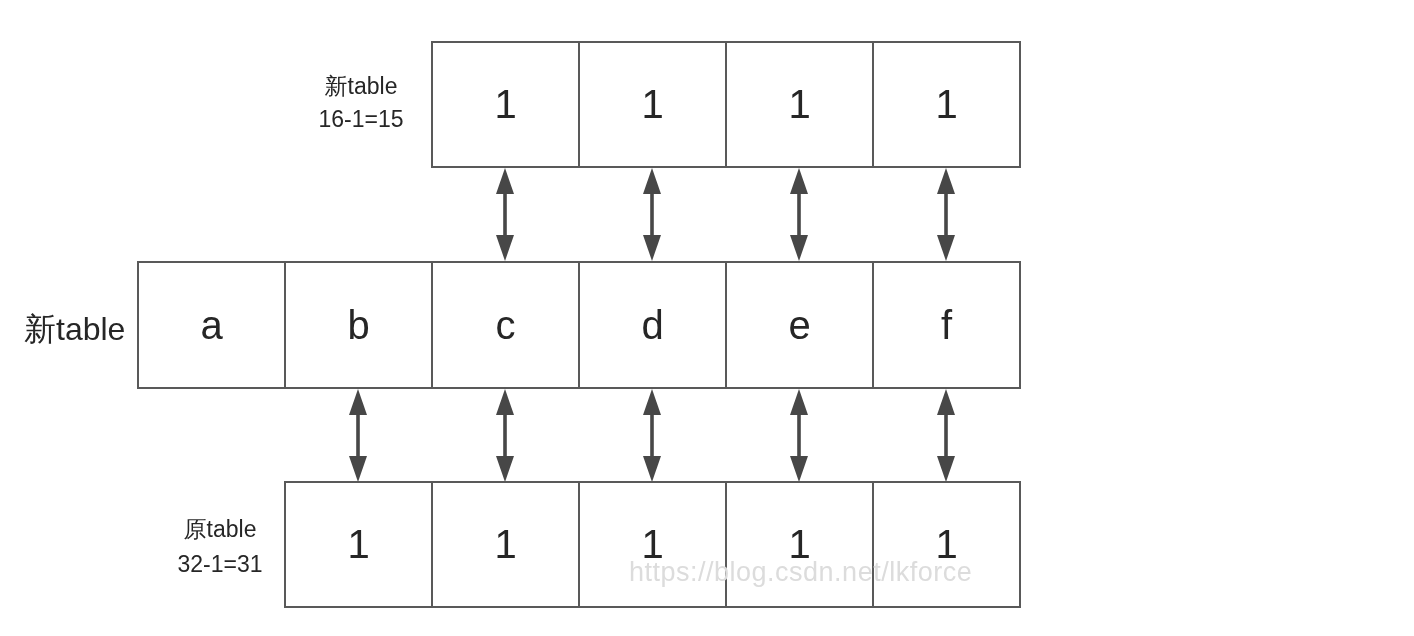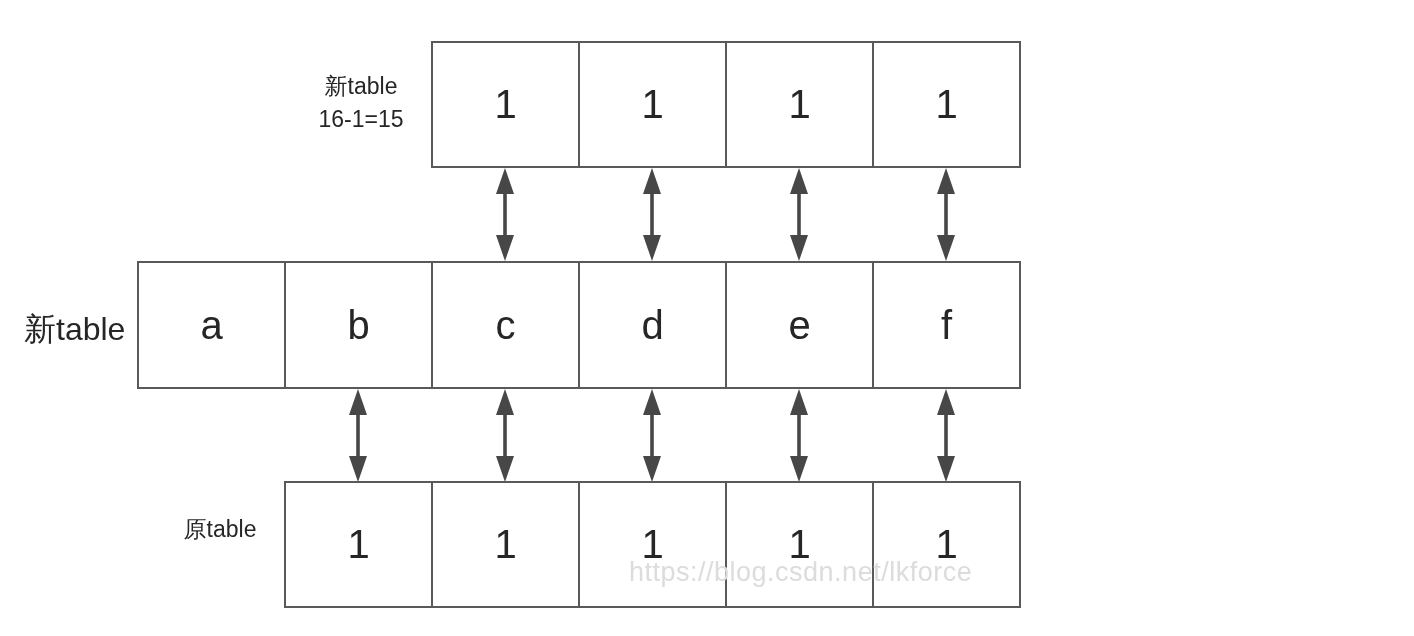--- a/index.html
+++ b/index.html
@@ -146,20 +146,21 @@
       </svg>
     <svg class="arrow" style="left:935px" viewBox="0 0 22 93" xmlns="http://www.w3.org/2000/svg">
         <polygon points="11,0 2,26 20,26" fill="currentColor"></polygon>
         <polygon points="11,93 2,67 20,67" fill="currentColor"></polygon>
         <rect x="9.2" y="14" width="3.6" height="65" fill="currentColor"></rect>
       </svg>
   </div>
 
   <div class="side-label label-bottom">
     <div>原table</div>
+    <div>32-1=31</div>
   </div>
 
   <div class="row row-bottom">
     <div class="cell">1</div>
     <div class="cell">1</div>
     <div class="cell">1</div>
     <div class="cell">1</div>
     <div class="cell">1</div>
   </div>
 

